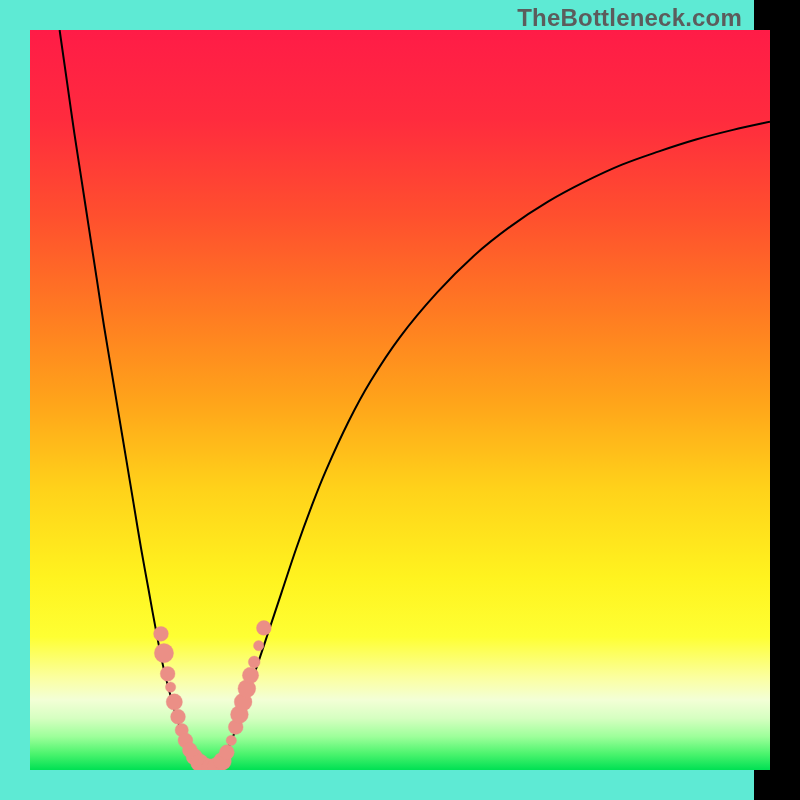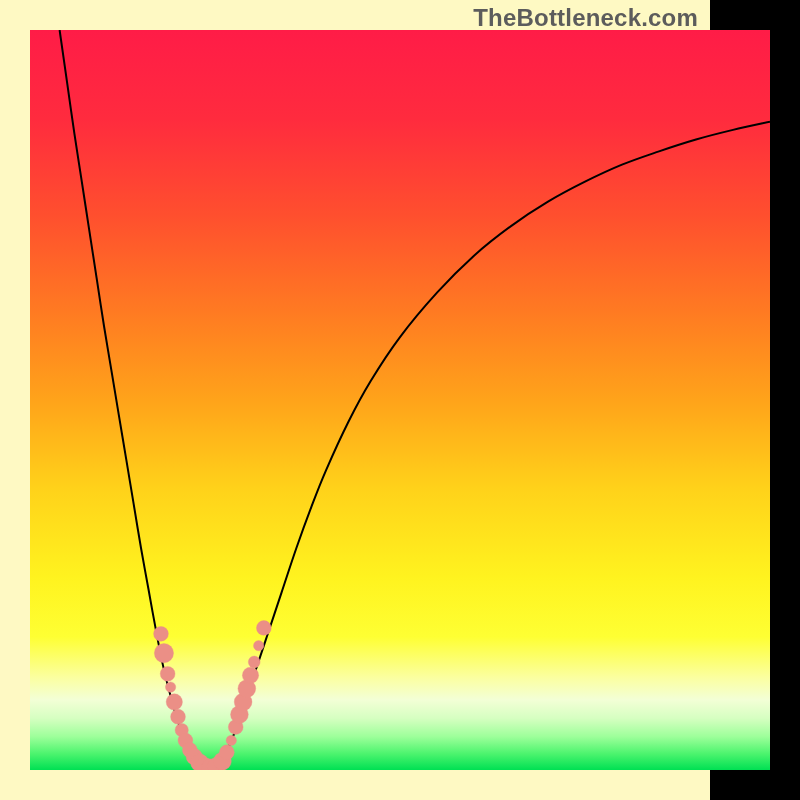--- a/index.html
+++ b/index.html
@@ -9,21 +9,22 @@
     height: 800px;
     overflow: hidden;
     background: #000;
     font-family: Arial, Helvetica, sans-serif;
   }
   .frame {
     position: absolute;
     top: 0; left: 0;
     width: 710px;
     height: 800px;
-    background: #fef9c3;
+    background: #5eead4;
+    padding-left: 44px;
   }
   .plot {
     position: absolute;
     top: 30px;
     left: 30px;
     width: 740px;
     height: 740px;
     overflow: hidden;
   }
   .gradient {

